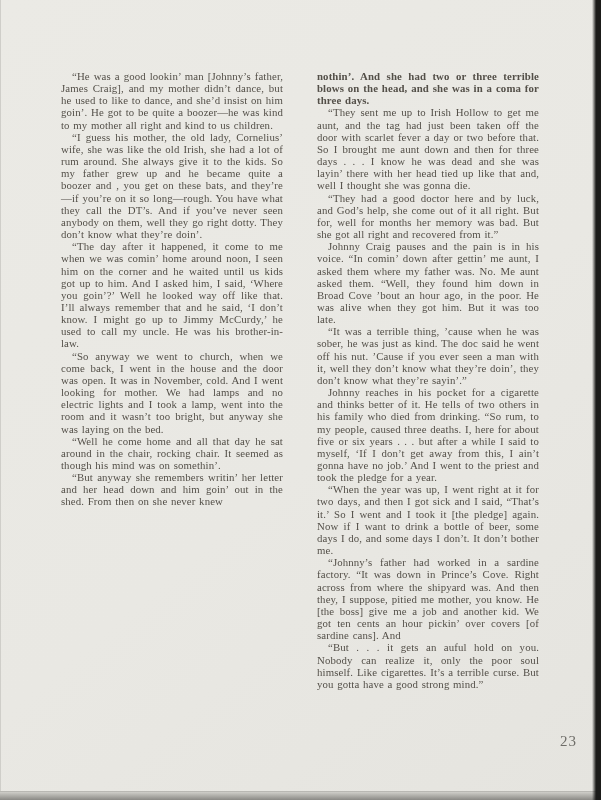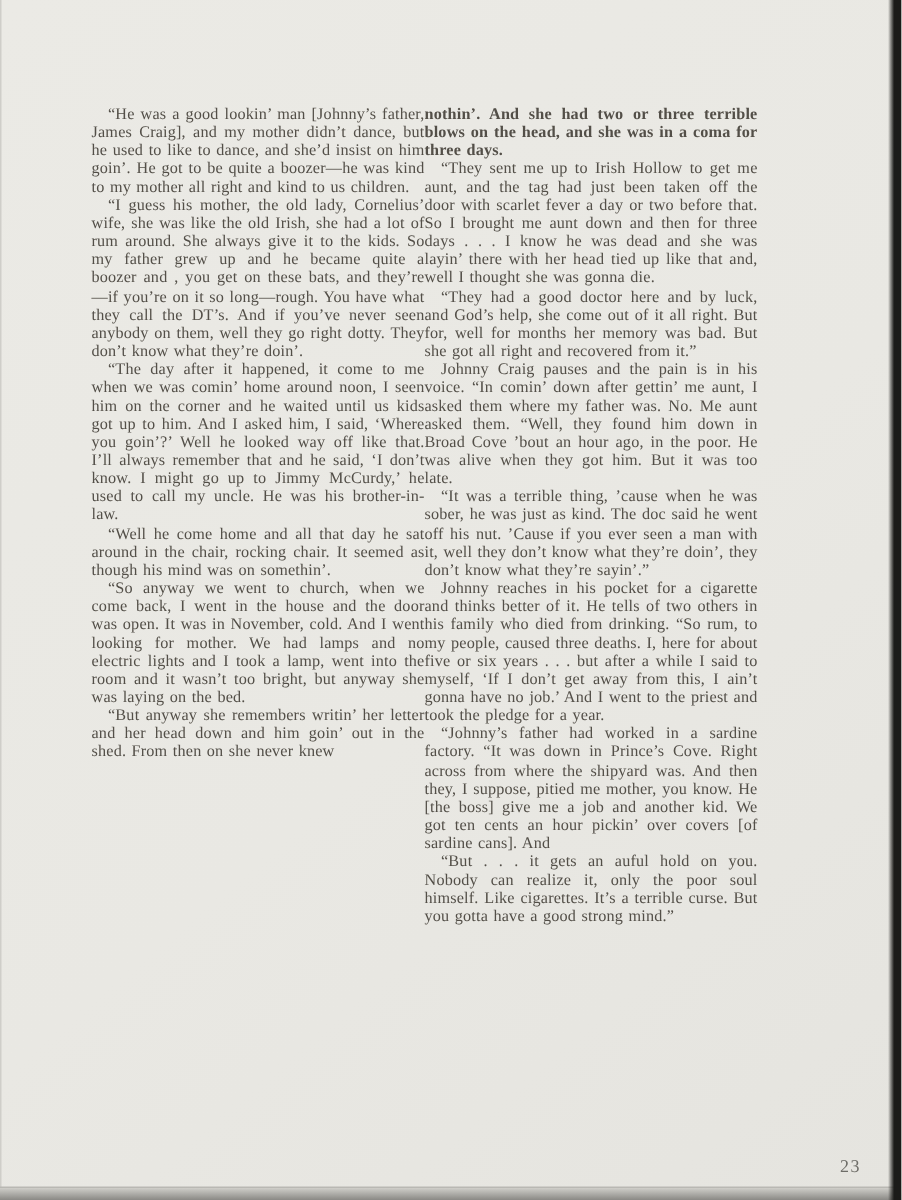--- a/index.html
+++ b/index.html
@@ -11,37 +11,38 @@
     background: linear-gradient(140deg, #ebeae5 0%, #e9e8e3 55%, #e5e4df 100%);
     overflow: hidden;
     font-family: "Liberation Serif", "DejaVu Serif", serif;
   }
   .columns {
     position: absolute;
     left: 61px;
     top: 70px;
     width: 478px;
     display: flex;
+    gap: 34px;
   }
   .col {
     width: 222px;
     font-size: 10.8px;
     line-height: 12.15px;
     text-align: justify;
     color: #534f48;
     letter-spacing: 0.12px;
     word-spacing: 0.8px;
   }
   .col p { margin: 0; text-indent: 11px; }
   .col p.no-indent { text-indent: 0; font-weight: bold; }
   .page-number {
     position: absolute;
     left: 560px;
-    top: 770px;
-    font-size: 12px;
+    top: 733px;
+    font-size: 15px;
     letter-spacing: 1px;
     color: #6e6d68;
   }
   .edge-right {
     position: absolute;
     top: 0;
     right: 0;
     width: 9px;
     height: 100%;
     background: linear-gradient(to right, rgba(27,27,25,0) 0%, #1b1b19 45%);
@@ -68,31 +69,32 @@
 <body>
 
 <div class="page">
   <div class="edge-left"></div>
 
   <div class="columns">
     <div class="col">
       <p>“He was a good lookin’ man [Johnny’s father, James Craig], and my mother didn’t dance, but he used to like to dance, and she’d insist on him goin’. He got to be quite a boozer—he was kind to my mother all right and kind to us children.</p>
       <p>“I guess his mother, the old lady, Cornelius’ wife, she was like the old Irish, she had a lot of rum around. She always give it to the kids. So my father grew up and he became quite a boozer and , you get on these bats, and they’re—if you’re on it so long—rough. You have what they call the DT’s. And if you’ve never seen anybody on them, well they go right dotty. They don’t know what they’re doin’.</p>
       <p>“The day after it happened, it come to me when we was comin’ home around noon, I seen him on the corner and he waited until us kids got up to him. And I asked him, I said, ‘Where you goin’?’ Well he looked way off like that. I’ll always remember that and he said, ‘I don’t know. I might go up to Jimmy McCurdy,’ he used to call my uncle. He was his brother-in-law.</p>
+      <p>“So anyway we went to church, when we come back, I went in the house and the door was open. It was in November, cold. And I went looking for mother. We had lamps and no electric lights and I took a lamp, went into the room and it wasn’t too bright, but anyway she was laying on the bed.</p>
       <p>“Well he come home and all that day he sat around in the chair, rocking chair. It seemed as though his mind was on somethin’.</p>
-      <p>“So anyway we went to church, when we come back, I went in the house and the door was open. It was in November, cold. And I went looking for mother. We had lamps and no electric lights and I took a lamp, went into the room and it wasn’t too bright, but anyway she was laying on the bed.</p>
       <p>“But anyway she remembers writin’ her letter and her head down and him goin’ out in the shed. From then on she never knew</p>
     </div>
     <div class="col">
       <p class="no-indent">nothin’. And she had two or three terrible blows on the head, and she was in a coma for three days.</p>
       <p>“They sent me up to Irish Hollow to get me aunt, and the tag had just been taken off the door with scarlet fever a day or two before that. So I brought me aunt down and then for three days . . . I know he was dead and she was layin’ there with her head tied up like that and, well I thought she was gonna die.</p>
       <p>“They had a good doctor here and by luck, and God’s help, she come out of it all right. But for, well for months her memory was bad. But she got all right and recovered from it.”</p>
       <p>Johnny Craig pauses and the pain is in his voice. “In comin’ down after gettin’ me aunt, I asked them where my father was. No. Me aunt asked them. “Well, they found him down in Broad Cove ’bout an hour ago, in the poor. He was alive when they got him. But it was too late.</p>
       <p>“It was a terrible thing, ’cause when he was sober, he was just as kind. The doc said he went off his nut. ’Cause if you ever seen a man with it, well they don’t know what they’re doin’, they don’t know what they’re sayin’.”</p>
       <p>Johnny reaches in his pocket for a cigarette and thinks better of it. He tells of two others in his family who died from drinking. “So rum, to my people, caused three deaths. I, here for about five or six years . . . but after a while I said to myself, ‘If I don’t get away from this, I ain’t gonna have no job.’ And I went to the priest and took the pledge for a year.</p>
+      <p>“When the year was up, I went right at it for two days, and then I got sick and I said, “That’s it.’ So I went and I took it [the pledge] again. Now if I want to drink a bottle of beer, some days I do, and some days I don’t. It don’t bother me.</p>
       <p>“Johnny’s father had worked in a sardine factory. “It was down in Prince’s Cove. Right across from where the shipyard was. And then they, I suppose, pitied me mother, you know. He [the boss] give me a job and another kid. We got ten cents an hour pickin’ over covers [of sardine cans]. And</p>
       <p>“But . . . it gets an auful hold on you. Nobody can realize it, only the poor soul himself. Like cigarettes. It’s a terrible curse. But you gotta have a good strong mind.”</p>
     </div>
   </div>
 
   <div class="page-number">23</div>
 
   <div class="edge-bottom"></div>
   <div class="edge-right"></div>
 </div>

